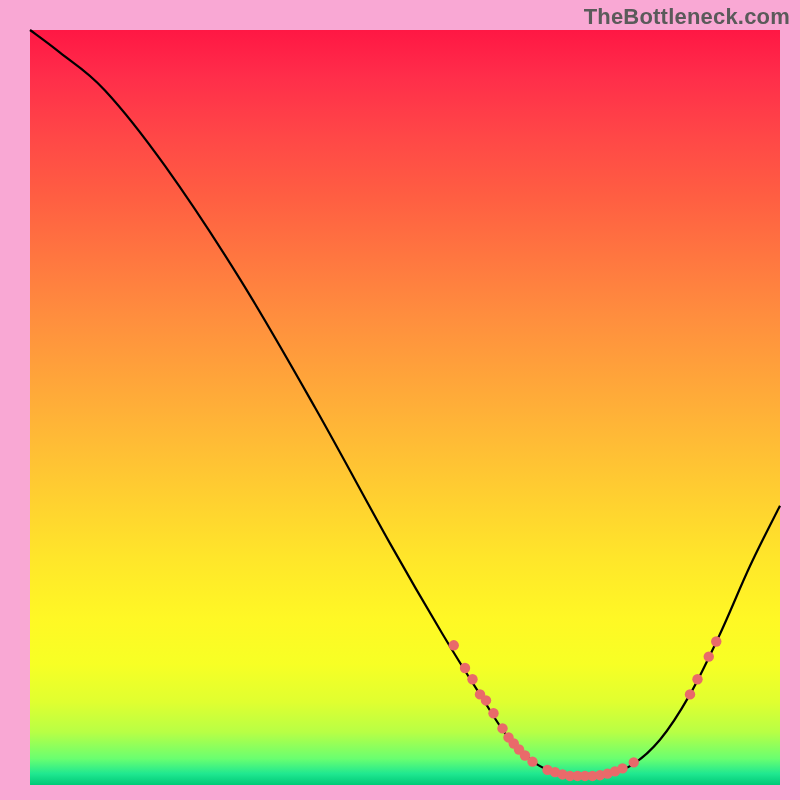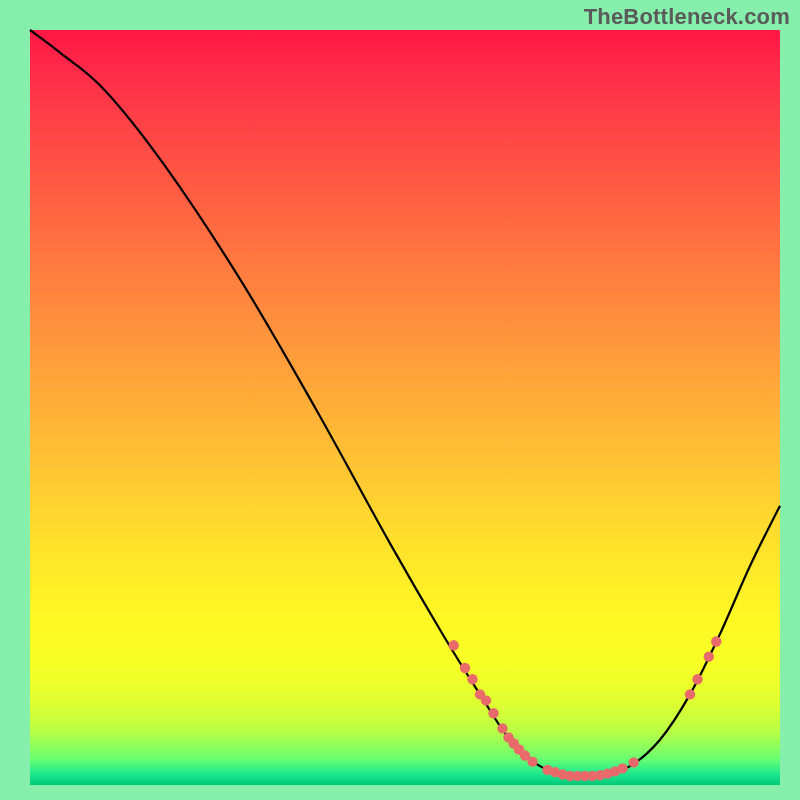--- a/index.html
+++ b/index.html
@@ -7,21 +7,21 @@
     padding: 0;
     width: 800px;
     height: 800px;
     background: #000;
     overflow: hidden;
   }
   .container {
     position: relative;
     width: 800px;
     height: 800px;
-    background: #86efac;
+    background: #f9a8d4;
   }
   .watermark {
     position: absolute;
     top: 4px;
     right: 10px;
     font-family: Arial, Helvetica, sans-serif;
     font-size: 22px;
     font-weight: bold;
     color: #5a5a5a;
     letter-spacing: 0.2px;

